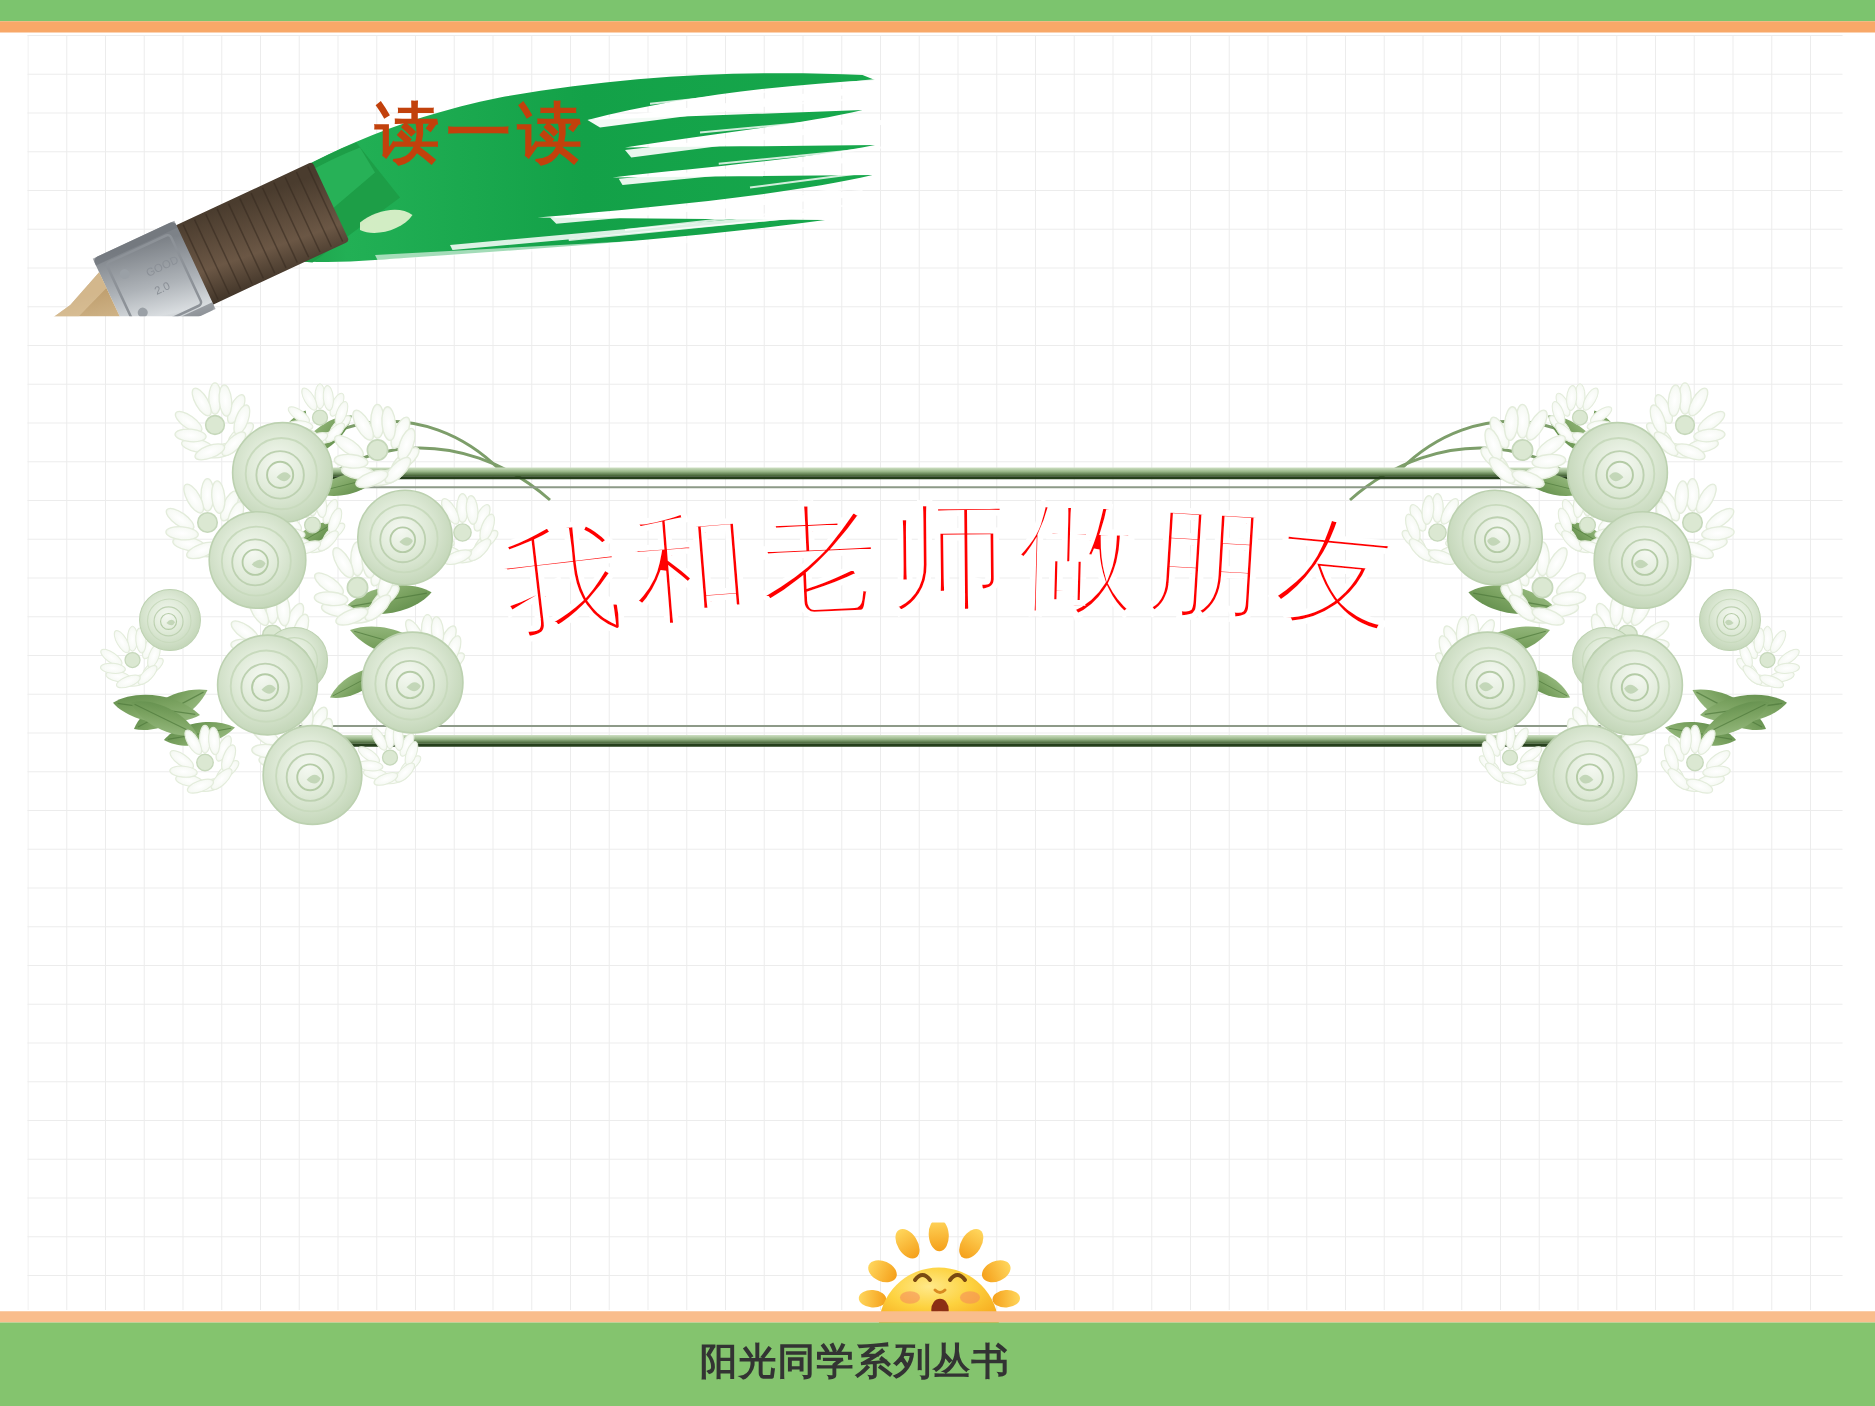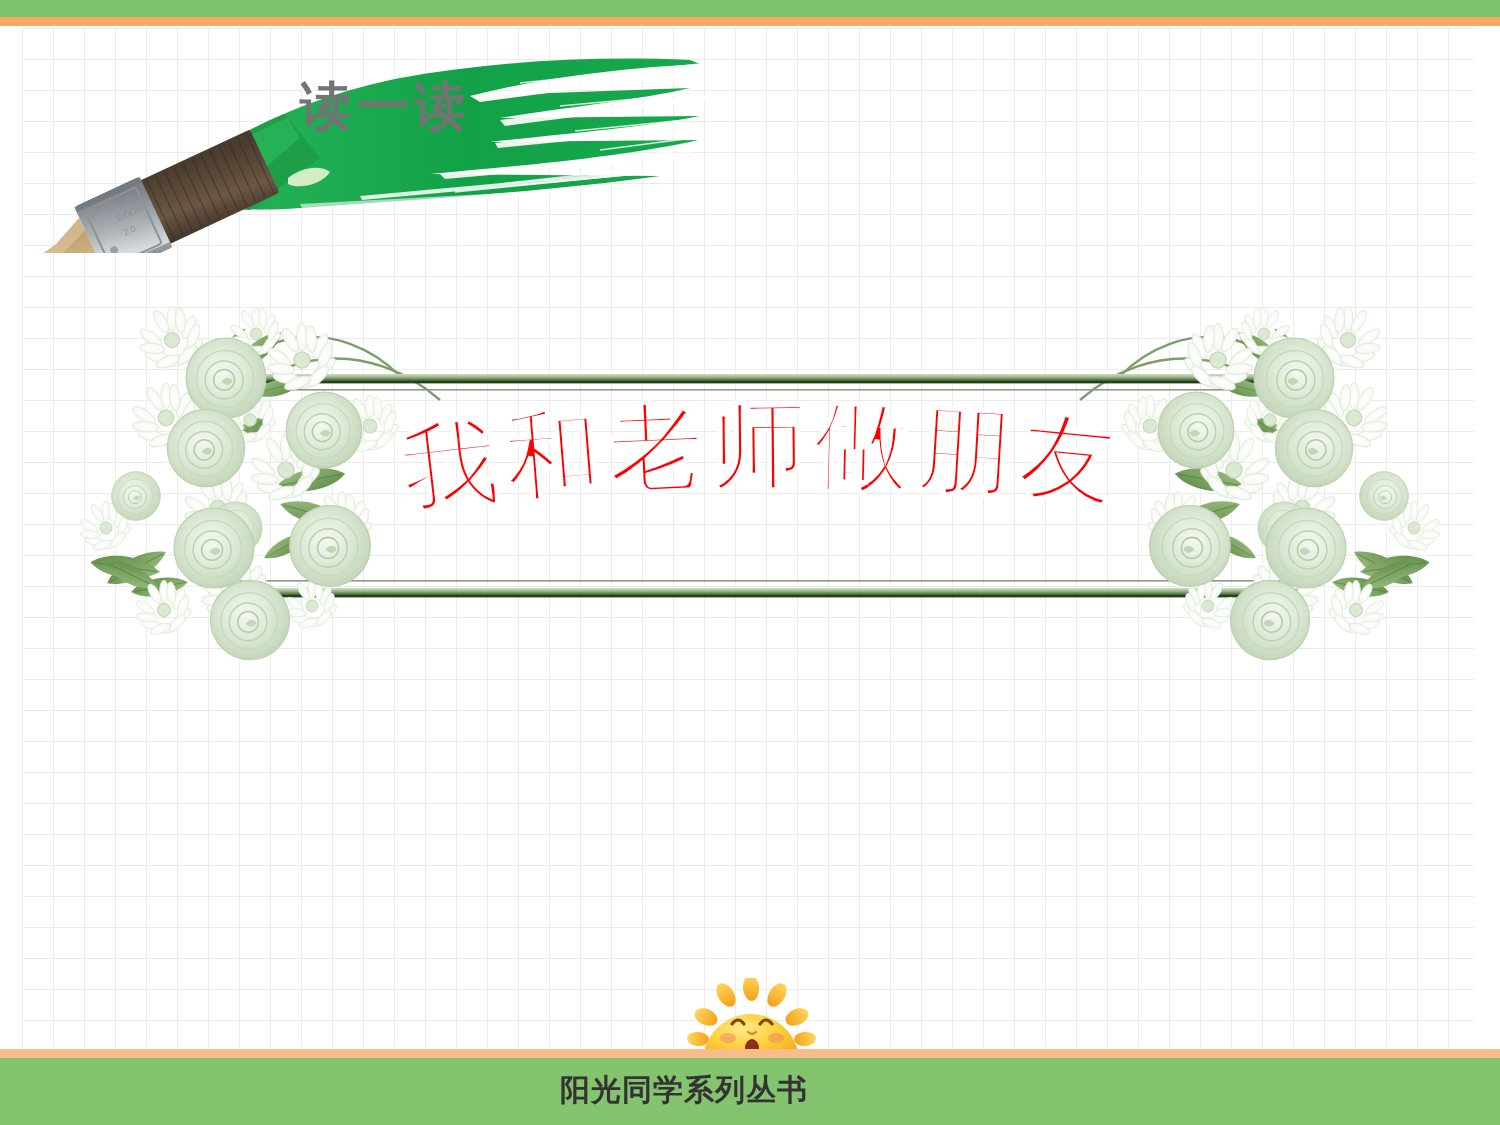--- a/index.html
+++ b/index.html
@@ -80,21 +80,21 @@
     height: 215px;
   }
   .brush-wrap svg { display: block; }
 
   .readread-label {
     position: absolute;
     left: 300px;
     top: 72px;
     font-size: 52px;
     font-weight: bold;
-    color: #737373;
+    color: #c2410c;
     letter-spacing: 5px;
     font-family: "DejaVu Sans", "Liberation Sans", sans-serif;
     white-space: nowrap;
   }
 
   
   .frame-wrap {
     position: absolute;
     left: 40px;
     top: 290px;

